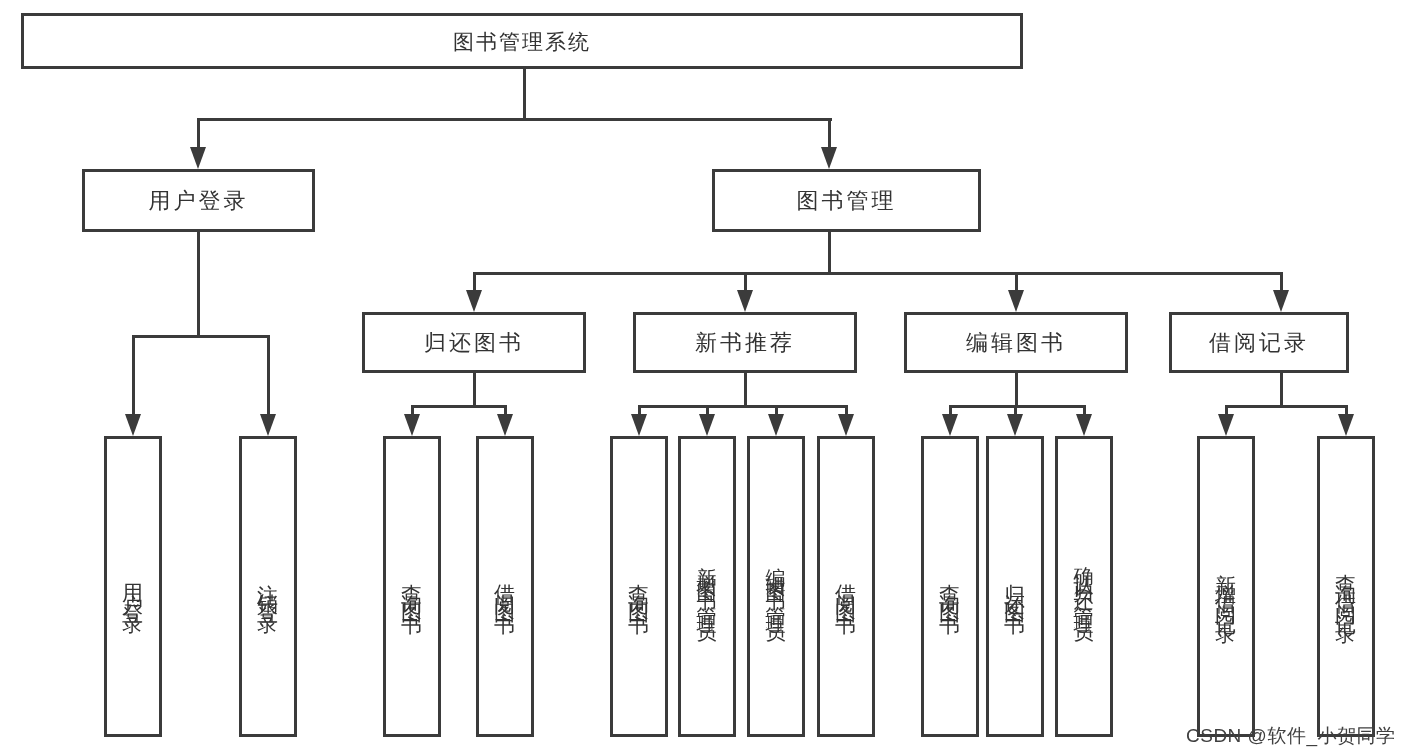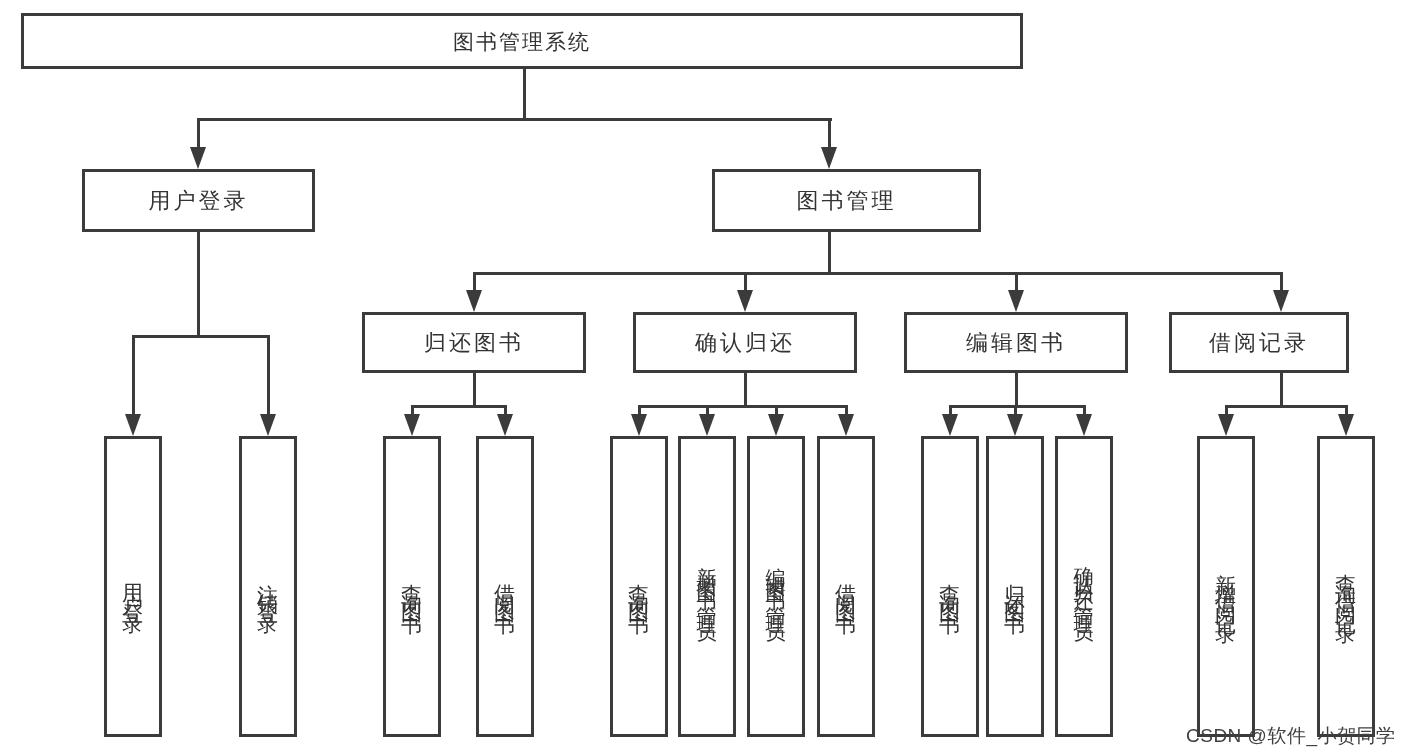--- a/index.html
+++ b/index.html
@@ -72,21 +72,21 @@
   <div class="arrow" style="left:737px;top:290px"></div>
   <div class="vline" style="left:1015px;top:272px;height:21px"></div>
   <div class="arrow" style="left:1008px;top:290px"></div>
   <div class="vline" style="left:1280px;top:272px;height:21px"></div>
   <div class="arrow" style="left:1273px;top:290px"></div>
 
   <div class="box" style="left:362px;top:312px;width:224px;height:61px">
     <span class="hlabel">归还图书</span>
   </div>
   <div class="box" style="left:633px;top:312px;width:224px;height:61px">
-    <span class="hlabel">确认归还</span>
+    <span class="hlabel">新书推荐</span>
   </div>
   <div class="box" style="left:904px;top:312px;width:224px;height:61px">
     <span class="hlabel">编辑图书</span>
   </div>
   <div class="box" style="left:1169px;top:312px;width:180px;height:61px">
     <span class="hlabel">借阅记录</span>
   </div>
 
   <div class="vline" style="left:473px;top:373px;height:32px"></div>
   <div class="hline" style="left:411px;top:405px;width:95px"></div>

